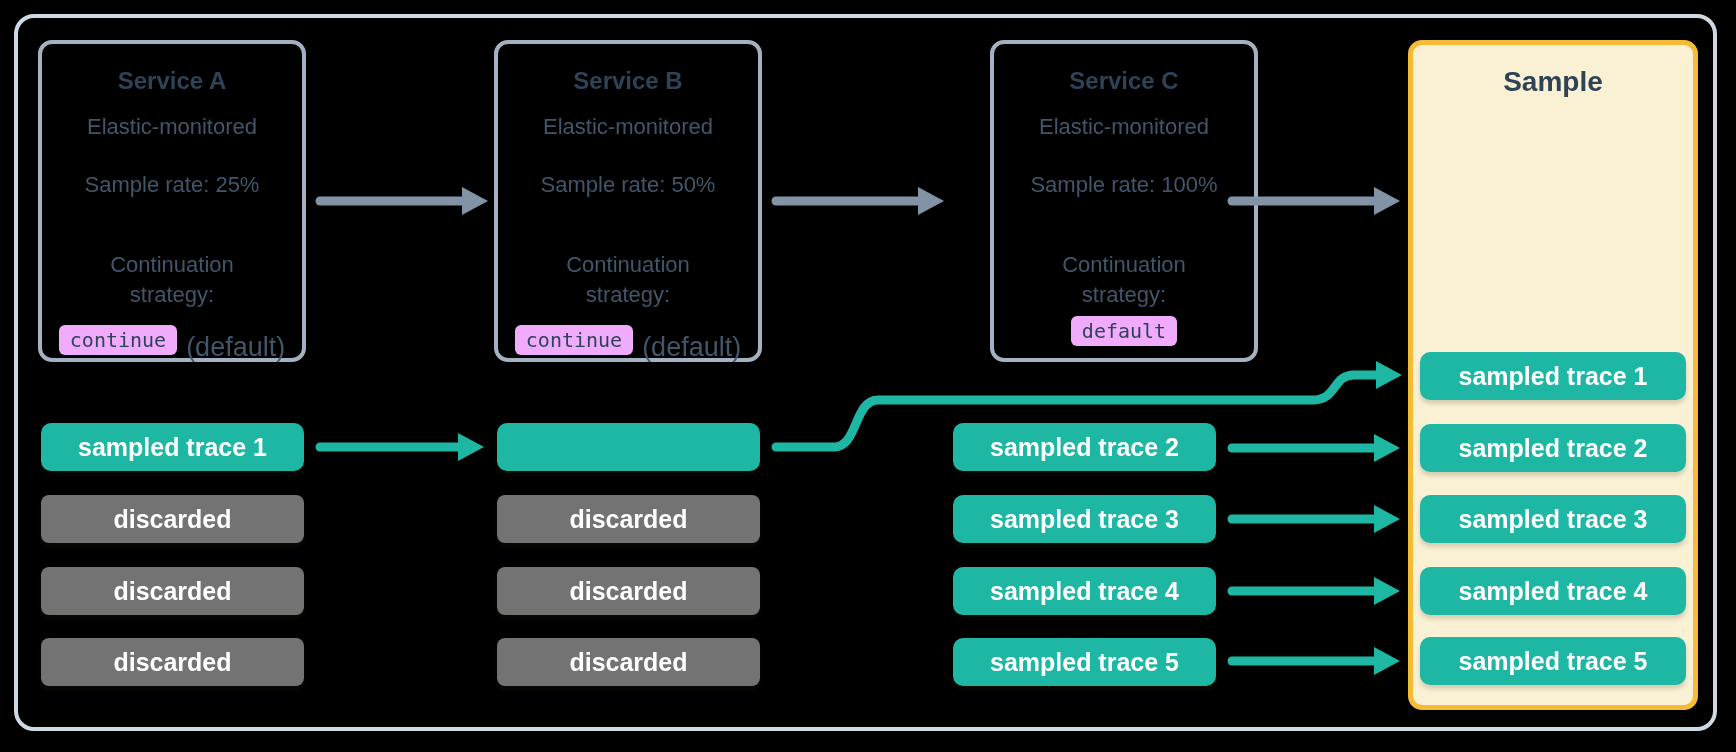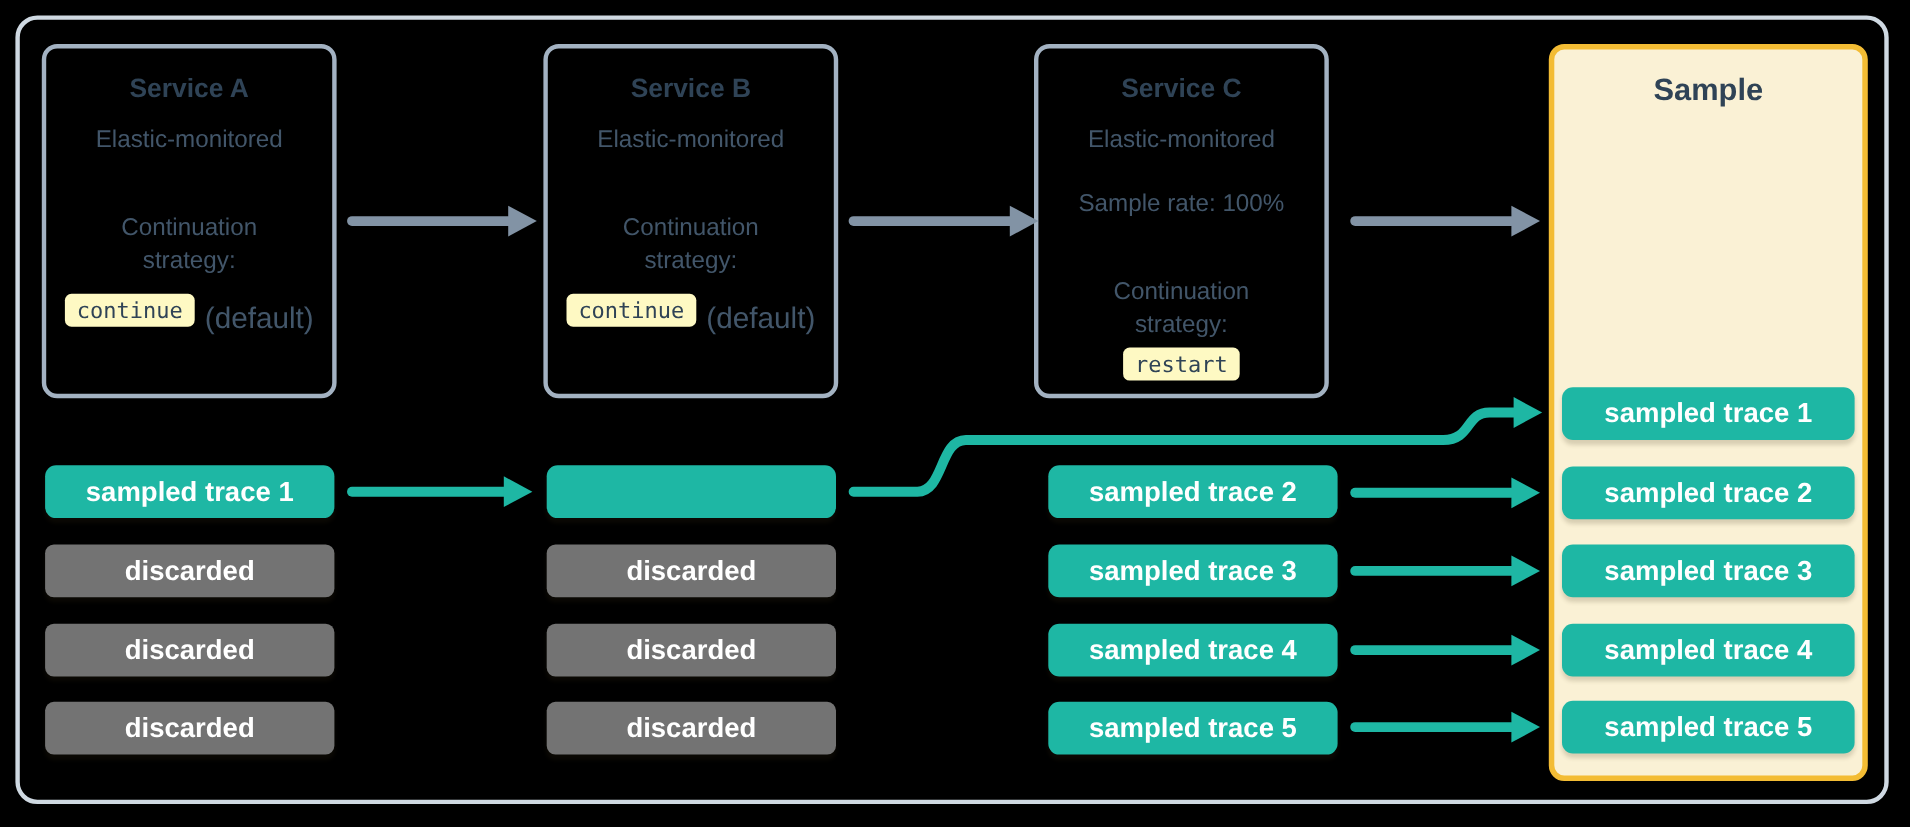--- a/index.html
+++ b/index.html
@@ -9,21 +9,21 @@
          border:4px solid #CFD9E2;border-radius:20px;box-sizing:border-box;}
 
   .service-box{position:absolute;top:40px;width:268px;height:322px;box-sizing:border-box;
                border:4px solid #A3B2C2;border-radius:14px;text-align:center;}
   .svc-title{margin-top:20px;font-size:24px;line-height:34px;font-weight:800;color:#2F4356;}
   .svc-line{color:#42566A;font-size:22px;line-height:30px;}
   .monitored{margin-top:14px;}
   .sample{margin-top:28px;}
   .cont{margin-top:50px;width:180px;margin-left:auto;margin-right:auto;}
   .chip-row{margin-top:6px;display:flex;align-items:center;justify-content:center;gap:9px;}
-  .chip{display:inline-block;background:#fef9c3;border-radius:6px;padding:2px 11px;
+  .chip{display:inline-block;background:#f0abfc;border-radius:6px;padding:2px 11px;
         font-family:"DejaVu Sans Mono",monospace;font-size:20px;line-height:26px;color:#2F4356;}
   .chip-note{font-size:27px;color:#42566A;margin-top:16px;}
   .chip-note:empty{display:none;}
 
   .result-box{position:absolute;left:1408px;top:40px;width:290px;height:670px;box-sizing:border-box;
               border:5px solid #F3BC34;border-radius:14px;background:#FAF1D5;text-align:center;}
   .result-title{margin-top:20px;font-size:28px;line-height:34px;font-weight:800;color:#2F4356;}
 
   .pill{position:absolute;height:48px;border-radius:8px;display:flex;align-items:center;justify-content:center;
         color:#ffffff;font-size:25px;font-weight:bold;box-shadow:0 4px 4px rgba(60,50,20,0.18);}
@@ -37,44 +37,46 @@
   .arrows .teal-head{fill:#1EB7A4;}
 </style>
 </head>
 <body>
 
 <div class="frame"></div>
 
 <div class="service-box" style="left:38px">
   <div class="svc-title">Service A</div>
   <div class="svc-line monitored">Elastic-monitored</div>
+  <div class="svc-line sample">Sample rate: 25%</div>
   <div class="svc-line cont">Continuation strategy:</div>
   <div class="chip-row">
     <span class="chip">continue</span>
     <span class="chip-note">(default)</span>
   </div>
 </div>
 
 <div class="service-box" style="left:494px">
   <div class="svc-title">Service B</div>
   <div class="svc-line monitored">Elastic-monitored</div>
+  <div class="svc-line sample">Sample rate: 50%</div>
   <div class="svc-line cont">Continuation strategy:</div>
   <div class="chip-row">
     <span class="chip">continue</span>
     <span class="chip-note">(default)</span>
   </div>
 </div>
 
-<div class="service-box" style="left:940px">
+<div class="service-box" style="left:990px">
   <div class="svc-title">Service C</div>
   <div class="svc-line monitored">Elastic-monitored</div>
   <div class="svc-line sample">Sample rate: 100%</div>
   <div class="svc-line cont">Continuation strategy:</div>
   <div class="chip-row">
-    <span class="chip">restart</span>
+    <span class="chip">default</span>
 
   </div>
 </div>
 
 <div class="result-box">
   <div class="result-title">Sample</div>
 </div>
 
 <svg class="arrows" viewBox="0 0 1736 752">
 

